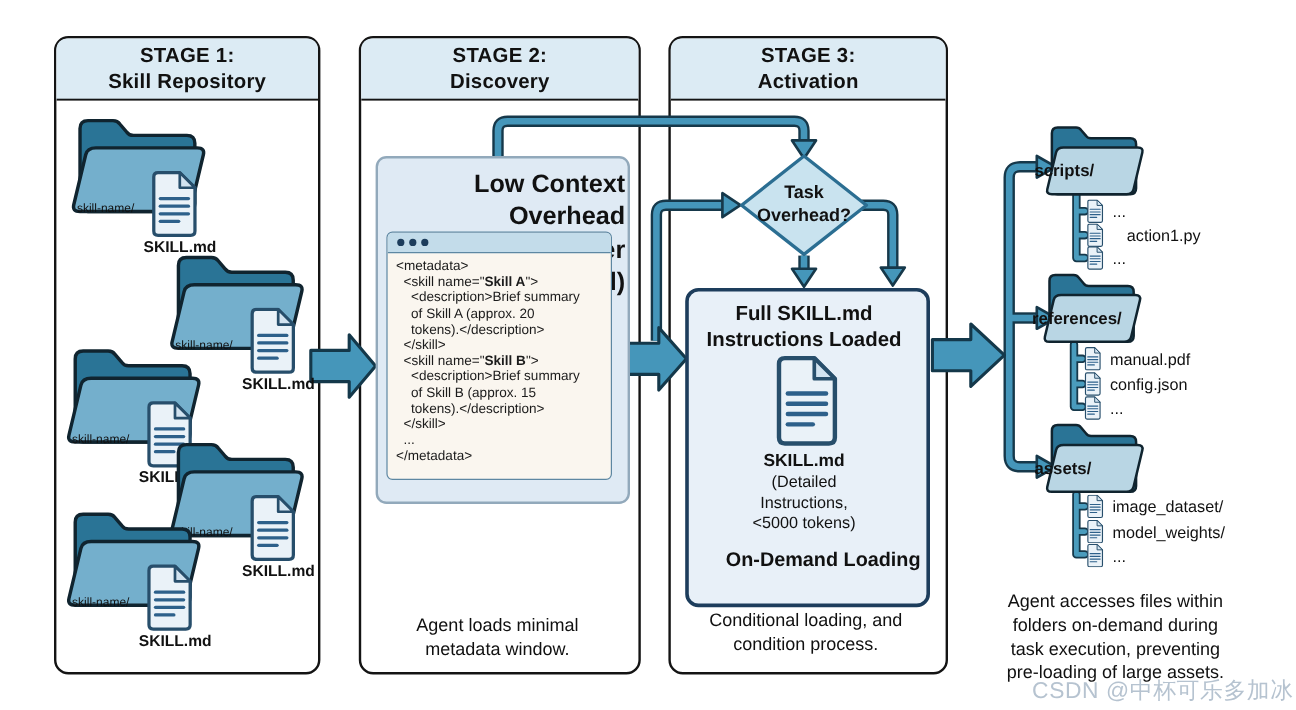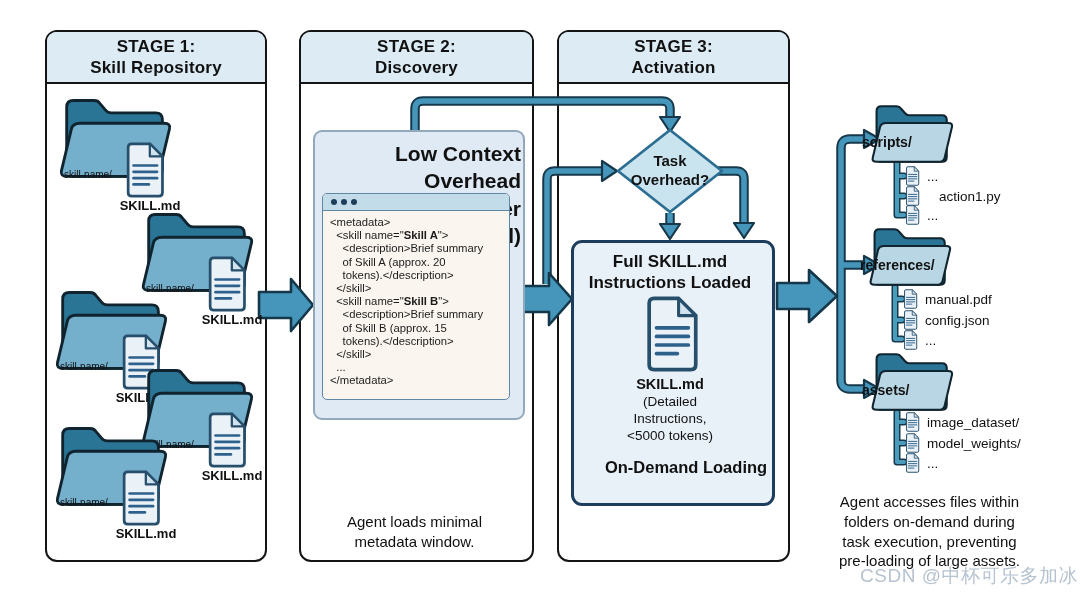--- a/index.html
+++ b/index.html
@@ -217,20 +217,22 @@
   <div class="abs box3-title preline">Full SKILL.md
 Instructions Loaded</div>
   <svg class="abs doc3">
       <use href="#sym-doc"></use>
     </svg>
   <div class="abs doc3-label">SKILL.md</div>
   <div class="abs doc3-sub preline">(Detailed
 Instructions,
 &lt;5000 tokens)</div>
   <div class="abs ondemand">On-Demand Loading</div>
+  <div class="abs caption preline" style="left:557px;top:508px;width:229px;">Conditional loading, and
+condition process.</div>
 
   <svg class="f4" style="left:862px;top:100px;--front:#b9d6e4;">
       <use href="#sym-folder"></use>
     </svg>
   <div class="f4label" style="left:862px;top:134px;">scripts/</div>
   <div class="trow" style="left:904px;top:166px;">
     <svg>
         <use href="#sym-doc"></use>
       </svg>
     <span>...</span>

